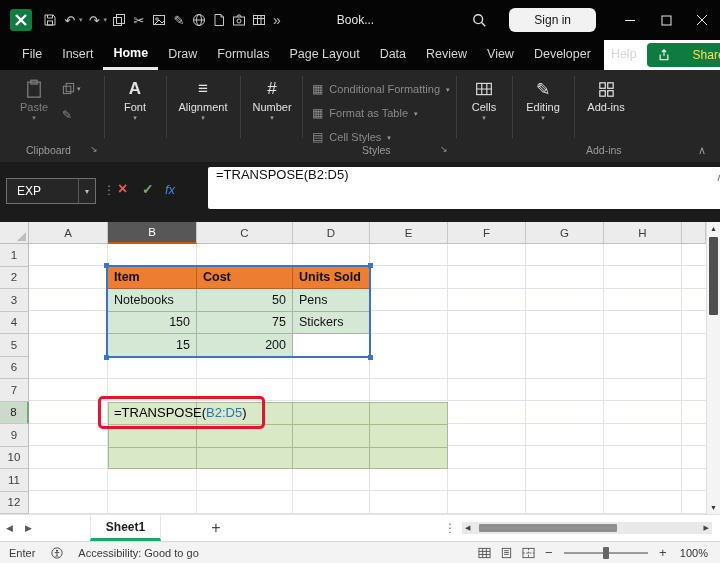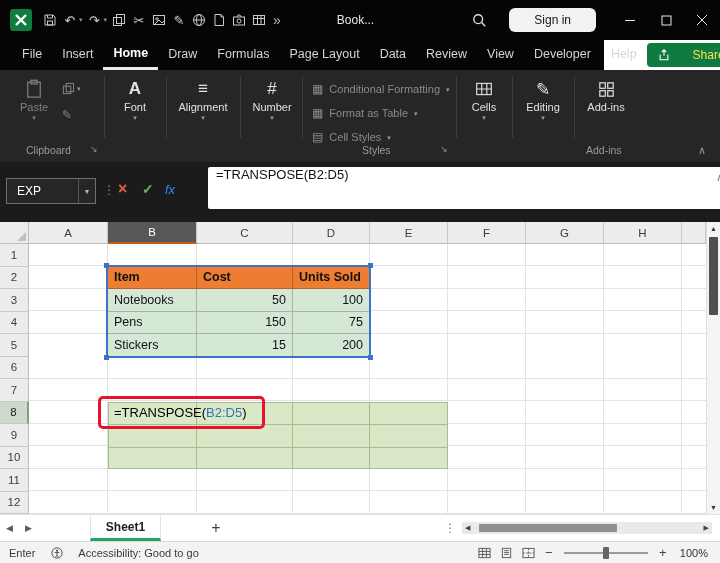--- a/index.html
+++ b/index.html
@@ -373,21 +373,20 @@
       <div class="rh">12</div>
     </div>
     <div class="cells">
 
       <div class="tbl">
         <div class="tcell th">Item</div>
         <div class="tcell th">Cost</div>
         <div class="tcell th">Units Sold</div>
         <div class="tcell td">Notebooks</div>
         <div class="tcell td num">50</div>
-        <div class="tcell td num">100</div>
         <div class="tcell td">Pens</div>
         <div class="tcell td num">150</div>
         <div class="tcell td num">75</div>
         <div class="tcell td">Stickers</div>
         <div class="tcell td num">15</div>
         <div class="tcell td num">200</div>
       </div>
 
       <div class="range-box">
         <div class="handle h-tl"></div>

